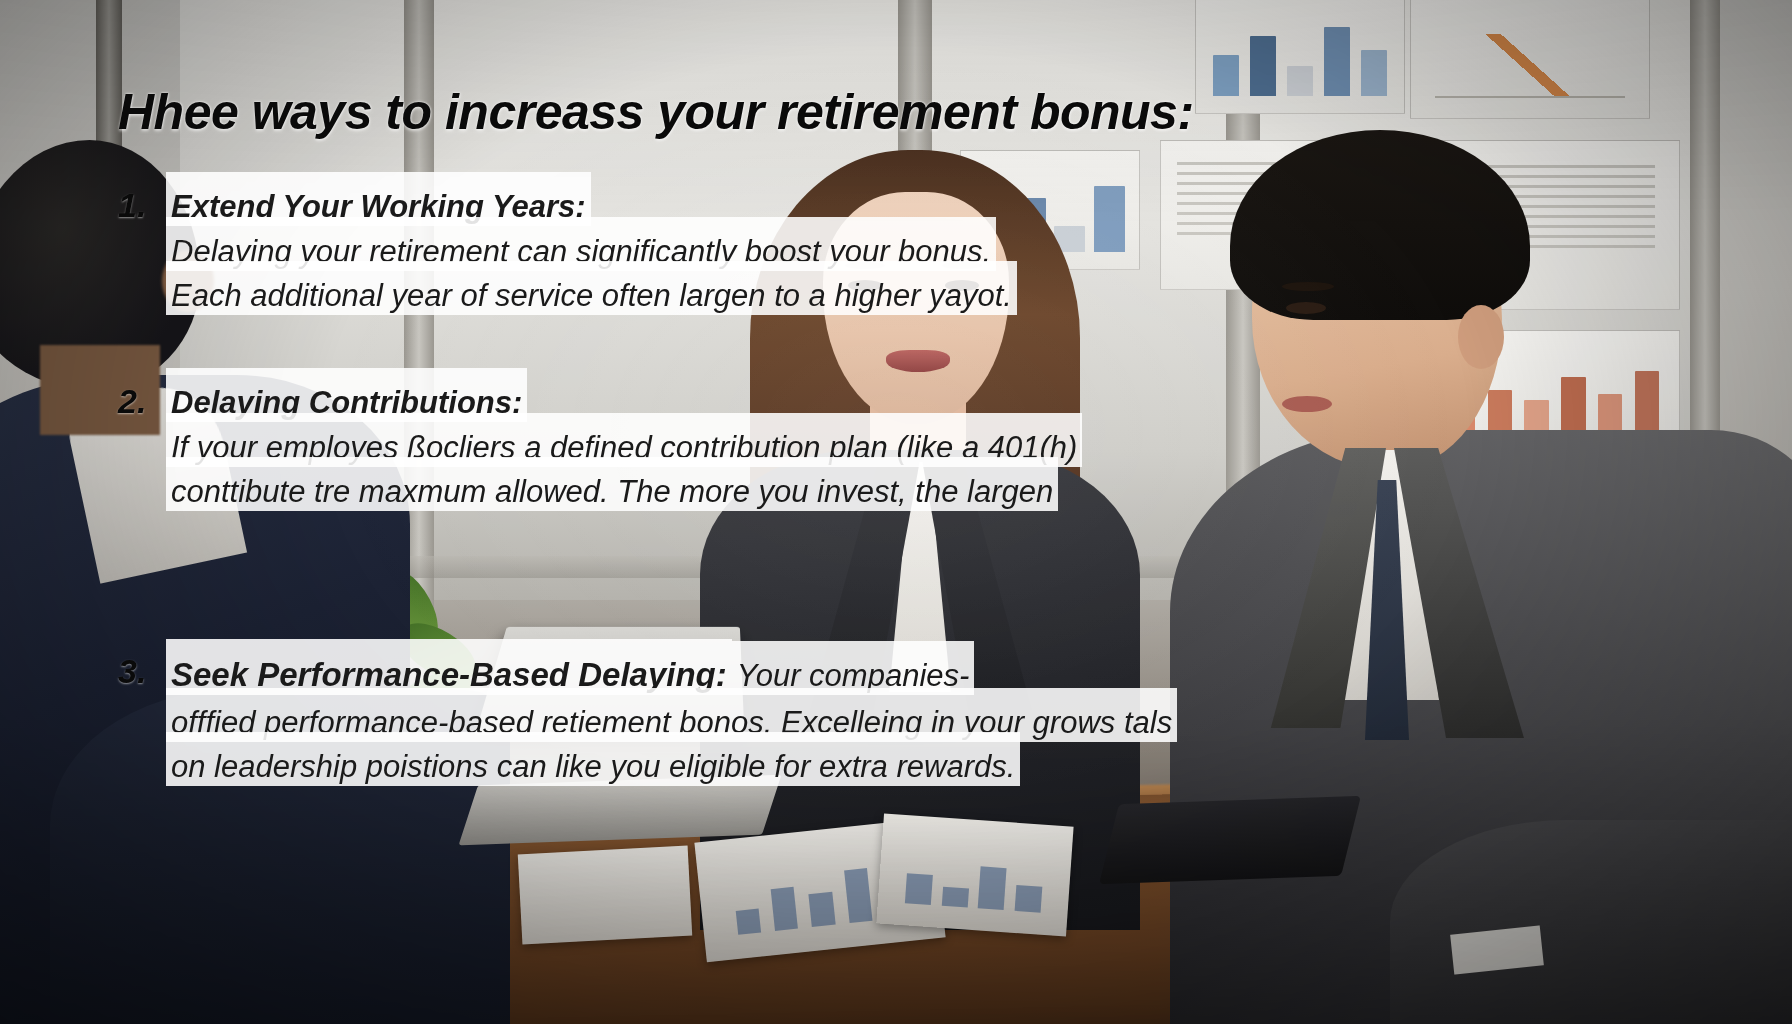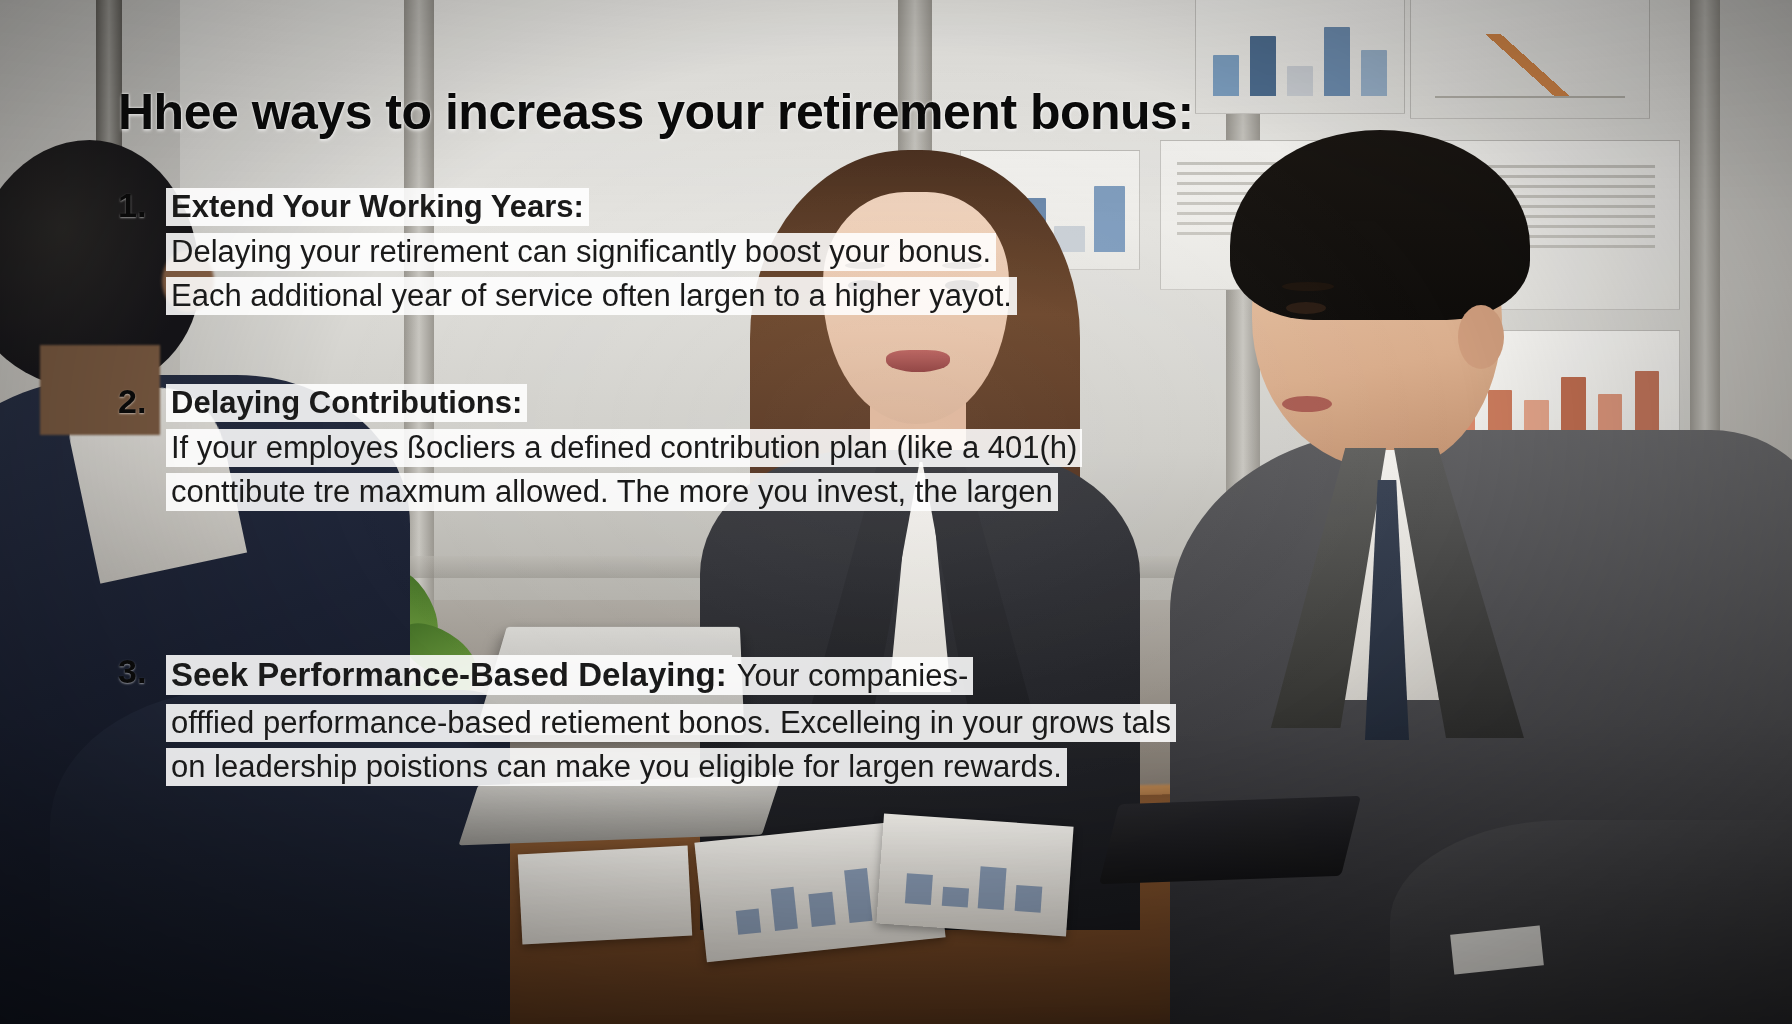--- a/index.html
+++ b/index.html
@@ -309,20 +309,21 @@
   .grade2 {
     position:absolute; inset:0;
     background:linear-gradient(180deg, rgba(0,0,0,.10) 0%, rgba(0,0,0,0) 22%, rgba(0,0,0,0) 70%, rgba(0,0,0,.22) 100%);
     pointer-events:none;
   }
 
   
   .overlay {
     position:absolute; inset:0;
     padding:0;
+    font-style:italic;
   }
 
   .headline {
     position:absolute;
     left:118px; top:86px;
     width:1400px;
     font-size:50px;
     font-weight:bold;
     letter-spacing:-0.5px;
     color:#0a0a0a;
@@ -348,21 +349,21 @@
     display:inline;
     font-size:33px;
     font-weight:bold;
     color:#0b0b0b;
     line-height:1.35;
   }
   .body-block { margin-top:2px; }
   .body-line { display:block; line-height:1.42; }
   .body-line span {
     background:rgba(255,255,255,.88);
-    padding:1px 5px 2px 5px;
+    padding:17px 5px 2px 5px;
     font-size:31px;
     color:#1a1a1a;
   }
 
   
   #item-1 { position:absolute; left:0;  top:0;   width:1320px; }
   #item-2 { position:absolute; left:0;  top:196px; width:1320px; }
   #item-3 { position:absolute; left:0;  top:466px; width:1360px; }
 
   #item-3 .title-line span.t { font-size:33px; font-weight:bold; }
@@ -570,21 +571,21 @@
         <span class="num">3.</span>
         <div class="content">
           <div class="body-line title-line">
             <span class="t">Seek Performance-Based Delaying:</span><span class="rest">Your companies-</span>
           </div>
           <div class="body-block">
             <div class="body-line">
               <span>offfied performance-based retiement bonos. Excelleing in your grows tals</span>
             </div>
             <div class="body-line">
-              <span>on leadership poistions can make you eligible for largen rewards.</span>
+              <span>on leadership poistions can like you eligible for extra rewards.</span>
             </div>
           </div>
         </div>
       </div>
 
     </div>
   </div>
 </div>
 
 </body></html>

